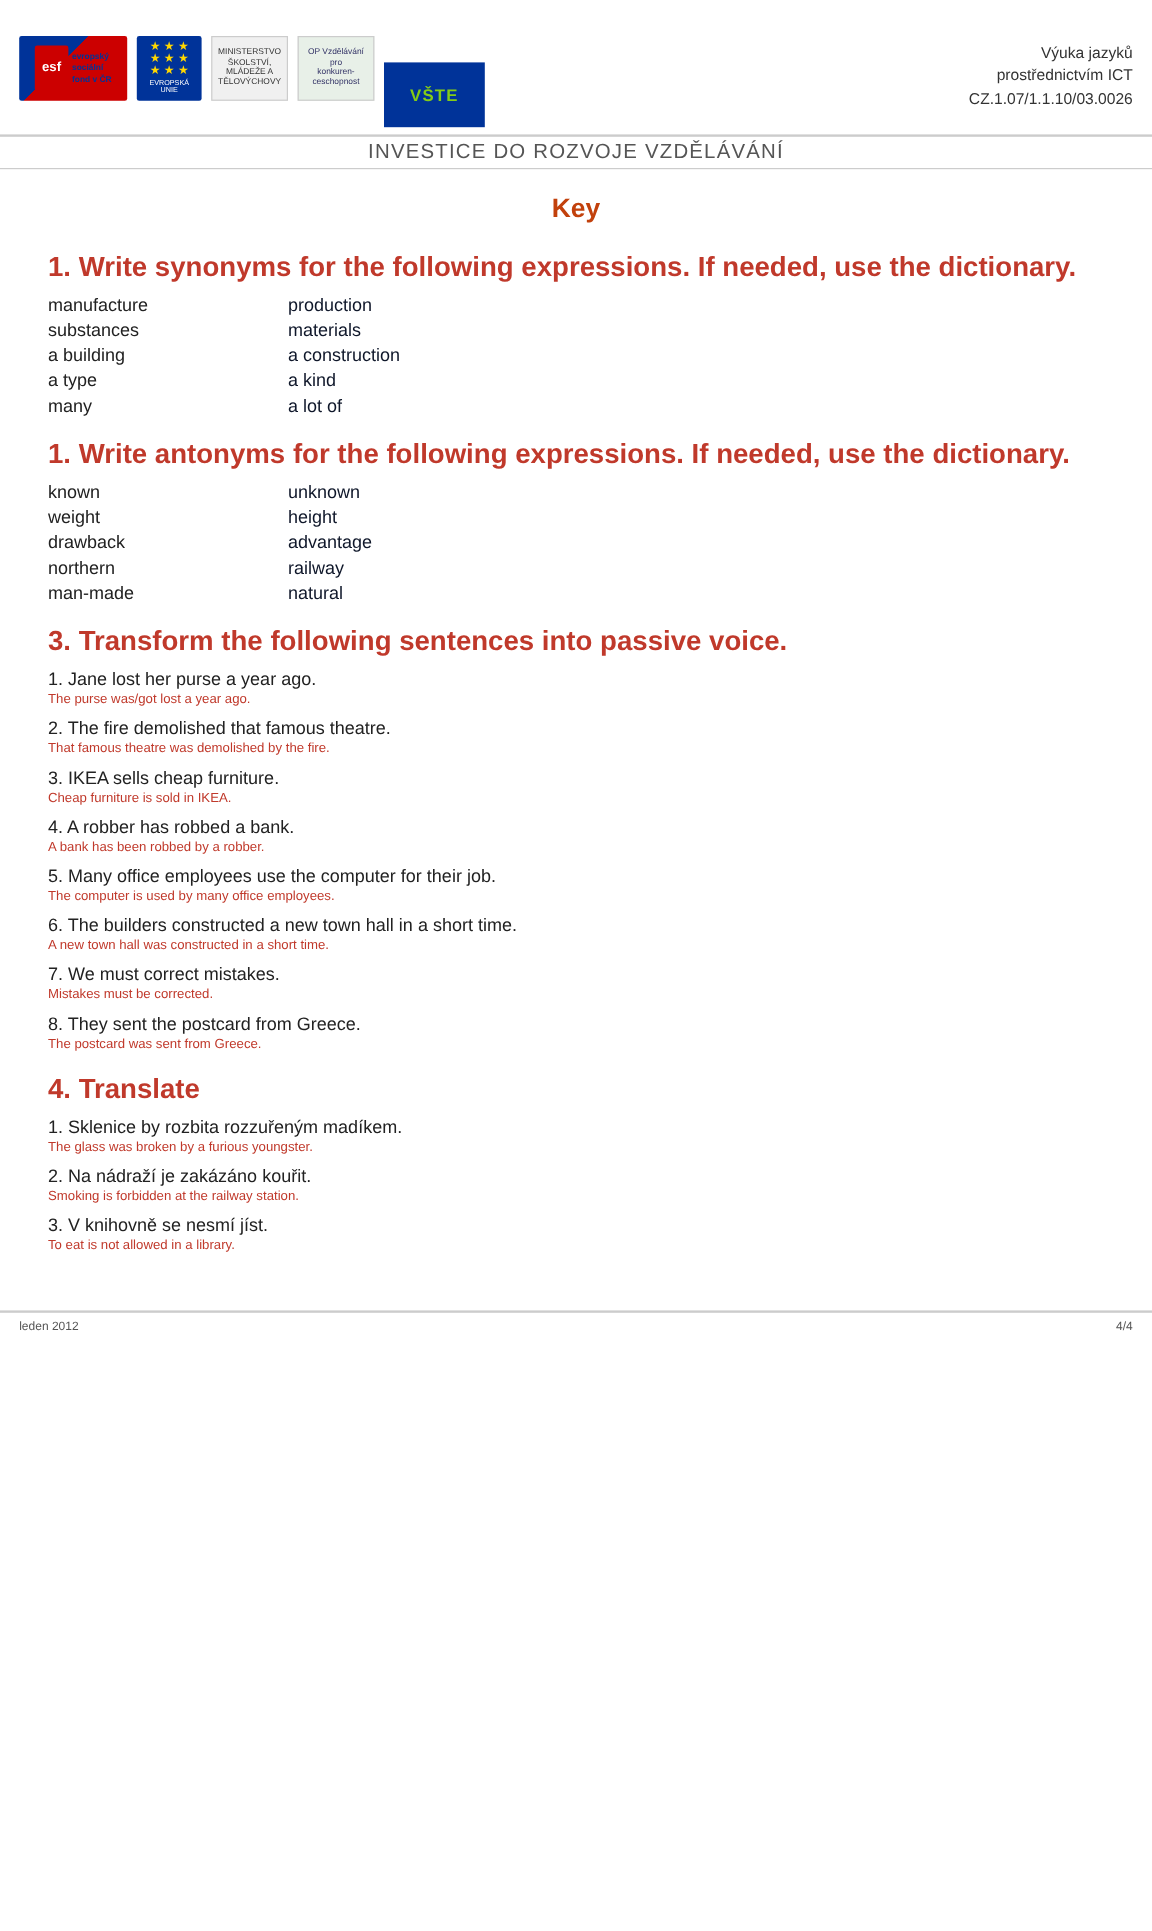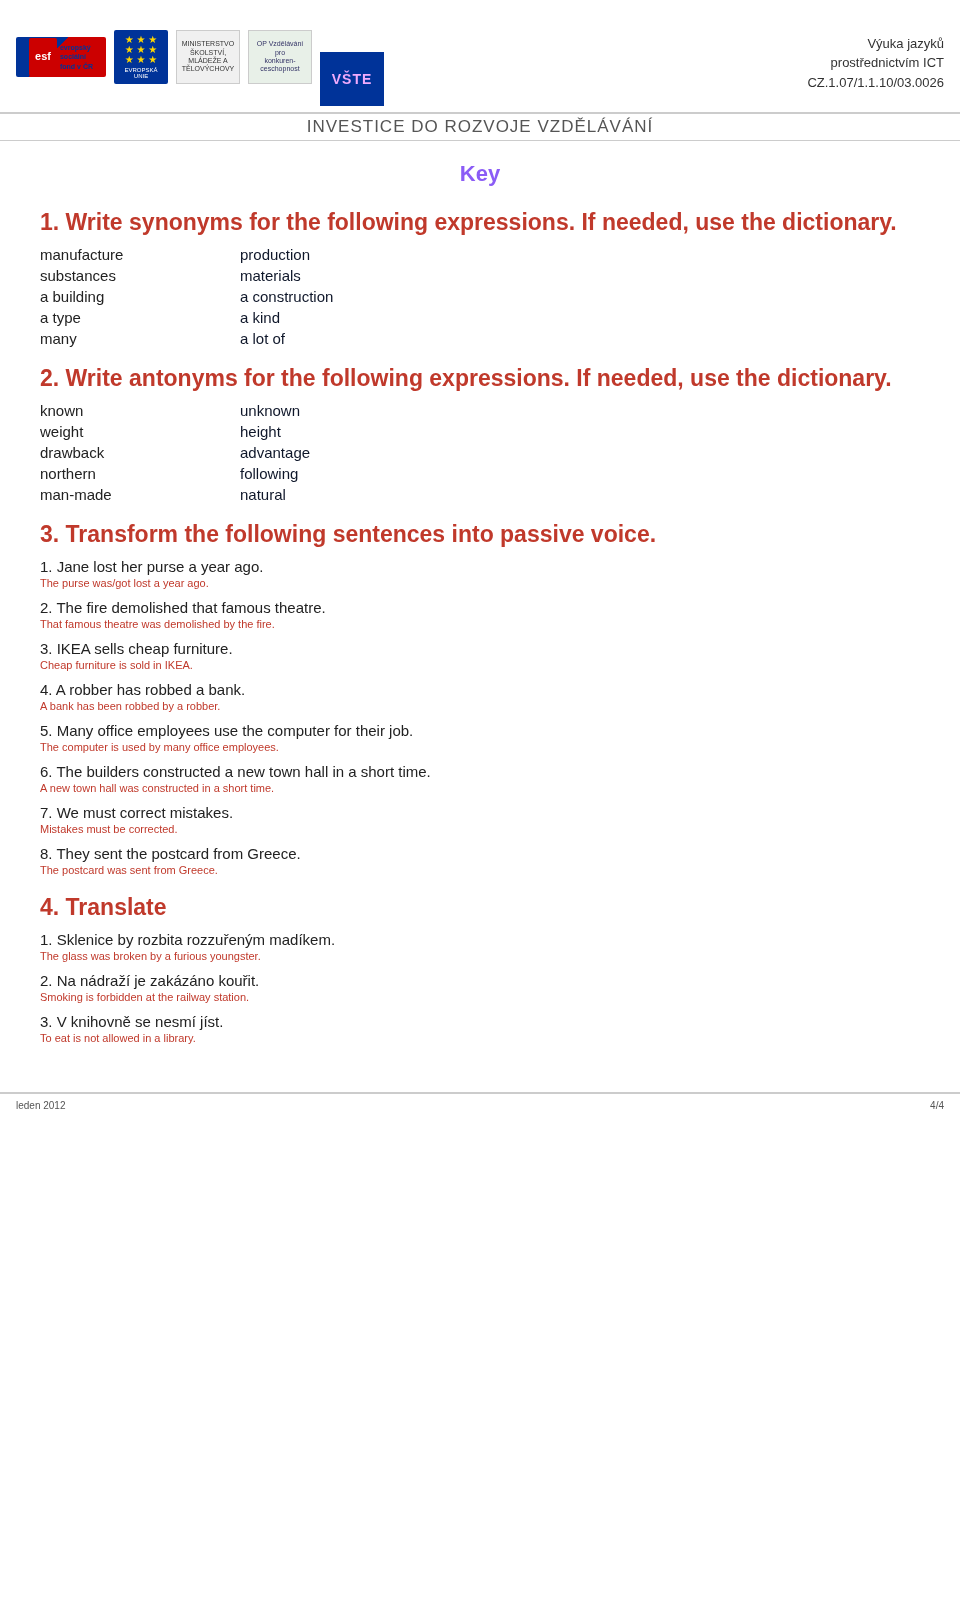--- a/index.html
+++ b/index.html
@@ -20,21 +20,21 @@
       border-bottom: 2px solid #ccc;
     }
     .header-logos {
       display: flex;
       align-items: center;
       gap: 8px;
     }
     
     .logo-esf {
       width: 90px;
-      height: 40px;
+      height: 54px;
       background: linear-gradient(135deg, #003399 40%, #cc0000 40%);
       border-radius: 2px;
       display: flex;
       align-items: center;
       justify-content: center;
       color: #fff;
       font-size: 9px;
       font-weight: bold;
       padding: 2px;
       text-align: center;
@@ -75,27 +75,27 @@
       border: 1px solid #ccc;
       display: flex;
       align-items: center;
       justify-content: center;
       font-size: 7px;
       color: #336;
       text-align: center;
       line-height: 1.2;
     }
     .logo-vste {
-      width: 64px;
+      width: 84px;
       height: 54px;
       background: #003399;
       display: flex;
       align-items: center;
       justify-content: center;
-      color: #f0abfc;
+      color: #84cc16;
       font-size: 14px;
       font-weight: bold;
       letter-spacing: 1px;
       margin-top: 44px;
     }
     .header-right {
       text-align: right;
       font-size: 13px;
       color: #333;
       line-height: 1.5;
@@ -113,21 +113,21 @@
     
     .content {
       padding: 20px 40px 20px 40px;
     }
 
     .page-title {
       text-align: center;
       font-size: 22px;
       font-weight: bold;
       margin-bottom: 22px;
-      color: #8b5cf6;
+      color: #c2410c;
     }
 
     .section-heading {
       font-size: 23px;
       font-weight: bold;
       color: #c0392b;
       margin-bottom: 10px;
     }
 
     .two-col-table {
@@ -232,31 +232,31 @@
         <div class="col-left">a building</div>
         <div class="col-right">a construction</div>
         <div class="col-left">a type</div>
         <div class="col-right">a kind</div>
         <div class="col-left">many</div>
         <div class="col-right">a lot of</div>
       </div>
   </div>
 
   <div class="section-block">
-    <div class="section-heading">2.  Write antonyms for the following expressions. If needed, use the dictionary.</div>
+    <div class="section-heading">1.  Write antonyms for the following expressions. If needed, use the dictionary.</div>
     <div class="two-col-table">
 
     <div class="col-left">known</div>
         <div class="col-right">unknown</div>
         <div class="col-left">weight</div>
         <div class="col-right">height</div>
         <div class="col-left">drawback</div>
         <div class="col-right">advantage</div>
         <div class="col-left">northern</div>
-        <div class="col-right">following</div>
+        <div class="col-right">railway</div>
         <div class="col-left">man-made</div>
         <div class="col-right">natural</div>
       </div>
   </div>
 
   <div class="section-block">
     <div class="section-heading">3.  Transform the following sentences into passive voice.</div>
     <div>
 
     <div class="passive-item">

